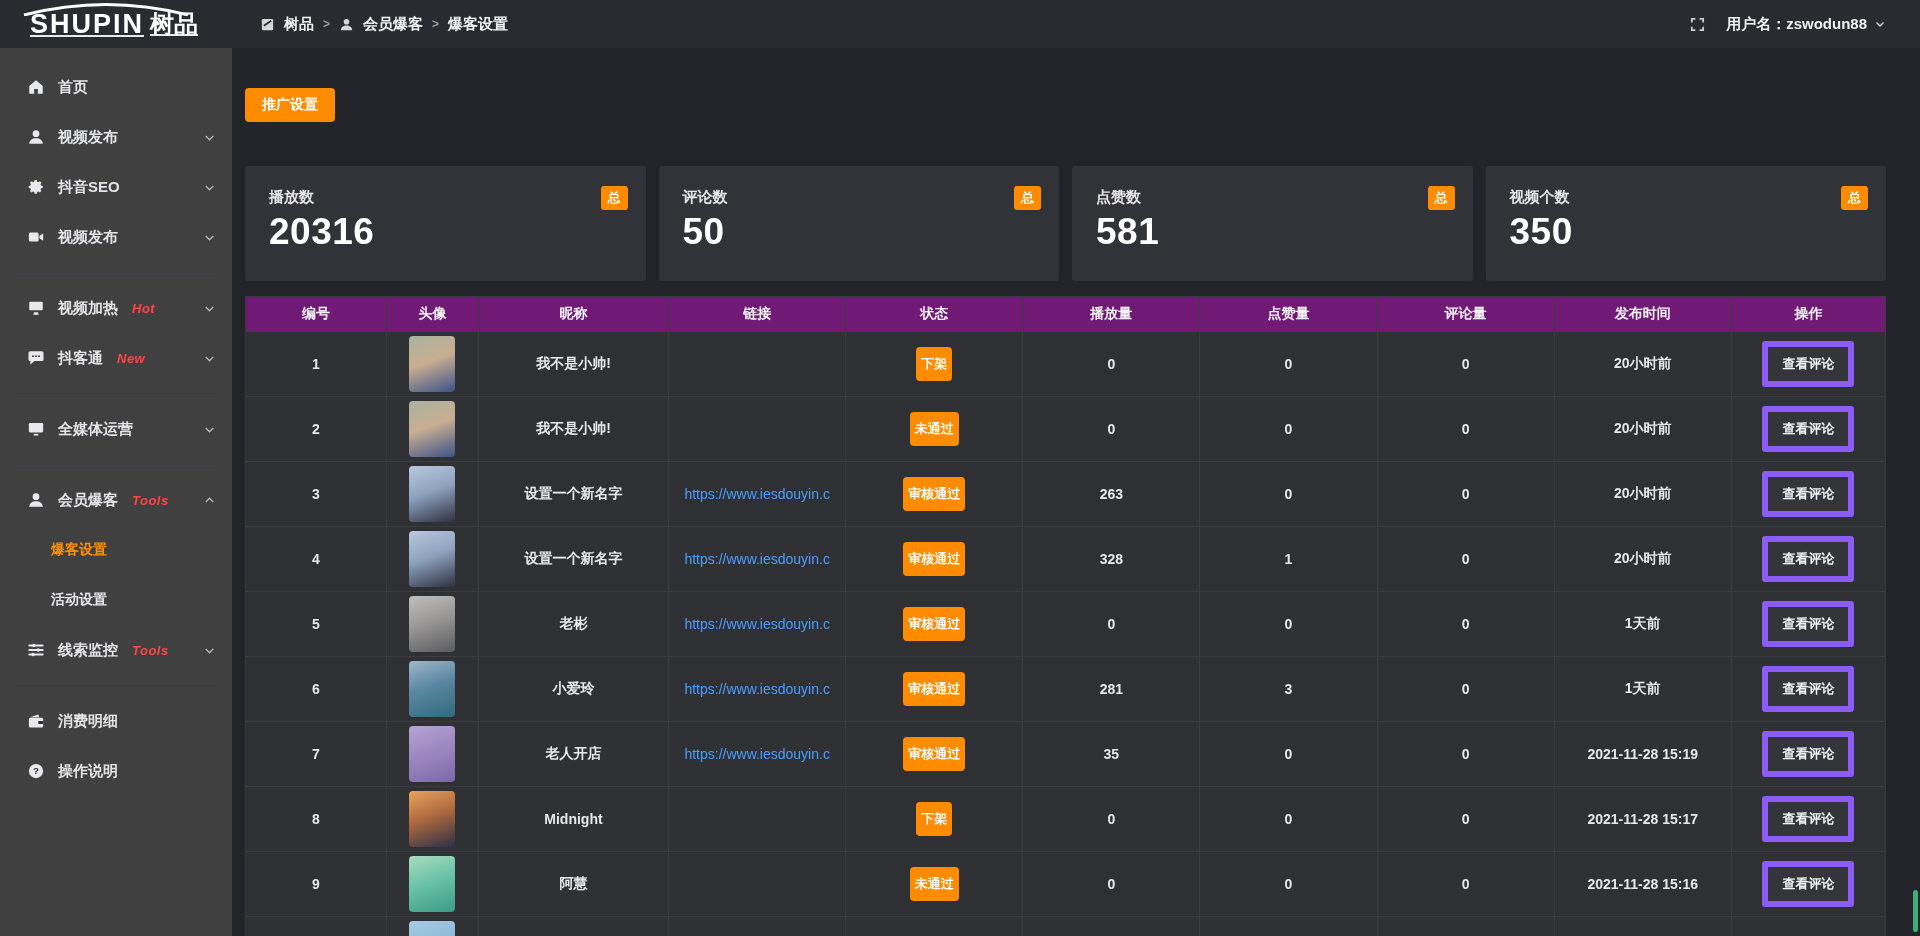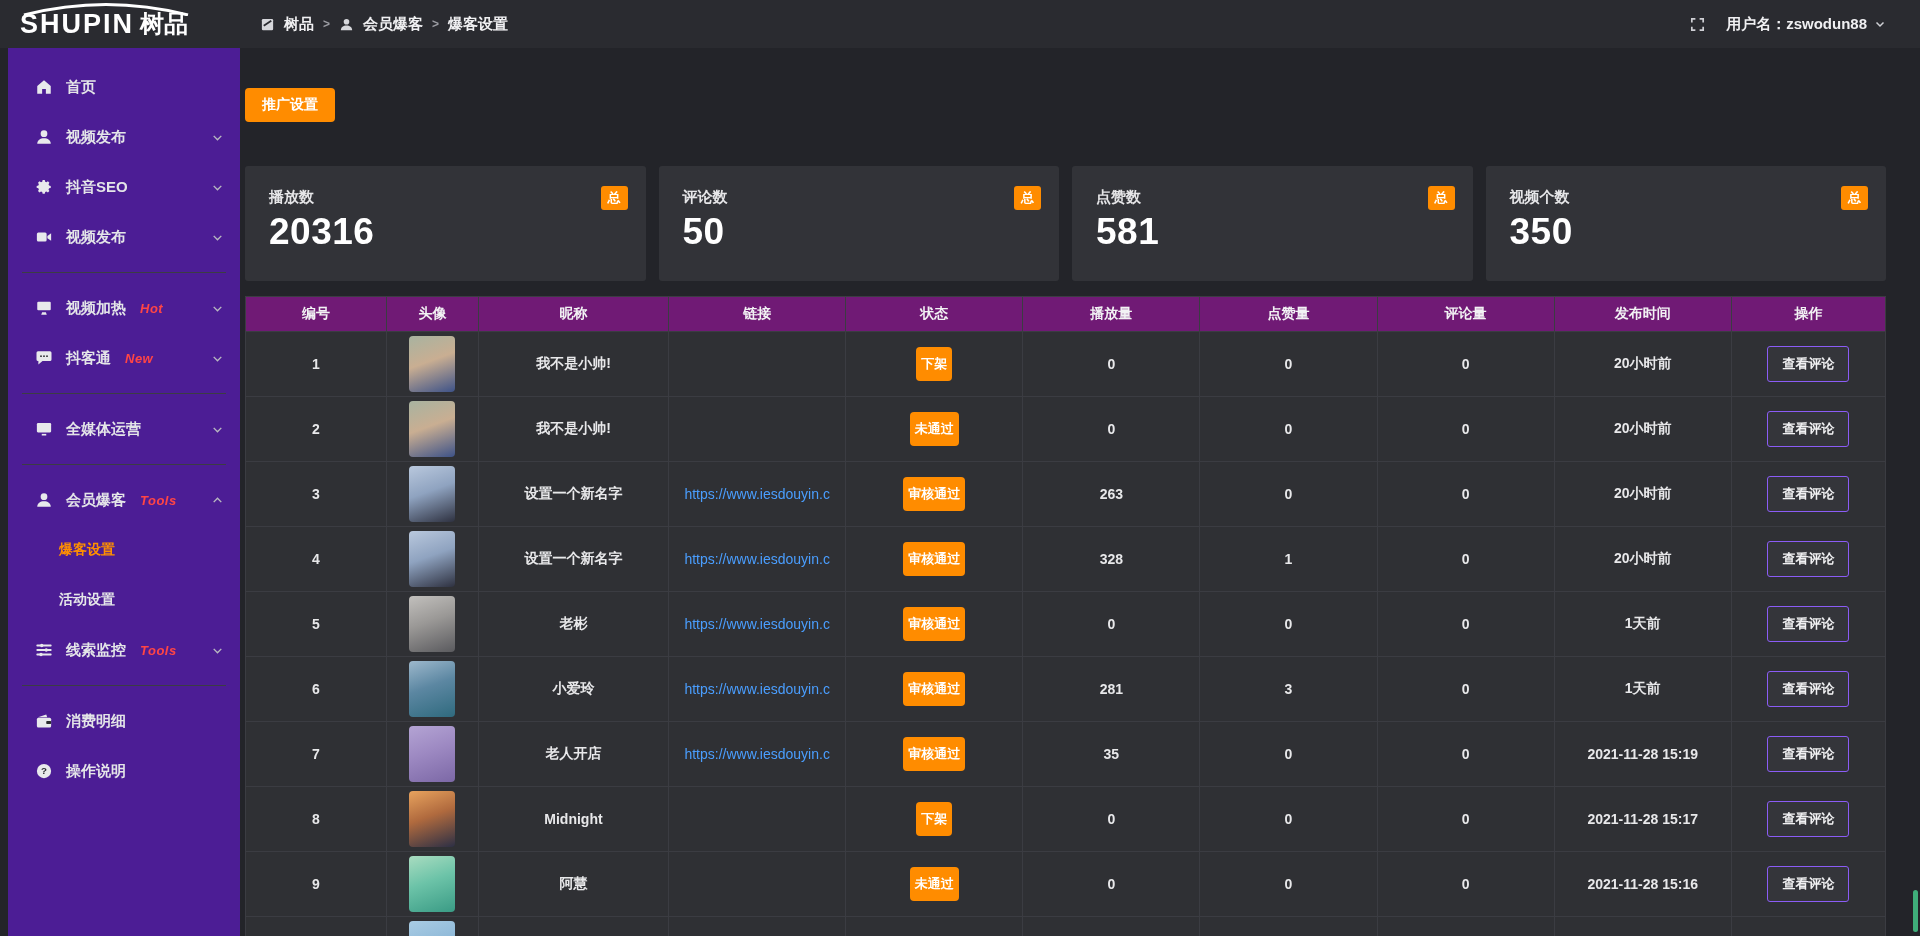--- a/index.html
+++ b/index.html
@@ -7,36 +7,36 @@
   body {
     background:#232429;
     font-family:"Liberation Sans","DejaVu Sans",sans-serif;
     color:#e8e8ea;
   }
   
   .topbar {
     position:fixed; top:0; left:0; width:1920px; height:48px;
     background:#2a2b30; display:flex; align-items:center; z-index:20;
   }
-  .logo-zone { width:232px; height:48px; display:flex; align-items:center; padding-left:20px; position:relative; }
+  .logo-zone { width:232px; height:48px; display:flex; align-items:center; padding-left:30px; position:relative;text-decoration:underline; }
   .logo-arc { position:absolute; left:16px; top:2px; }
   .logo-main { font-size:27px; font-weight:700; letter-spacing:2px; color:#fff; line-height:48px; }
   .logo-sub { font-size:24px; font-weight:700; color:#fff; margin-left:6px; }
   .breadcrumb { display:flex; align-items:center; margin-left:28px; font-size:15px; color:#f0f0f2; gap:9px; }
   .crumb { font-weight:600; cursor:pointer; }
   .crumb-sep { color:#9b9ca2; font-size:12px; font-weight:700; }
   .bc-ic { display:flex; align-items:center; color:#d6d7db; }
   .topbar-right { margin-left:auto; display:flex; align-items:center; gap:20px; padding-right:34px; }
   .fs-btn { display:flex; align-items:center; color:#cfd0d5; cursor:pointer; }
   .user-wrap { display:flex; align-items:center; gap:7px; font-size:15px; color:#f0f0f2; cursor:pointer; font-weight:600; }
   .caret { color:#cfd0d5; display:flex; }
   
   .sidebar {
-    position:fixed; top:48px; left:8px; width:232px; height:888px;
-    background:#4c1d95; padding-top:14px; z-index:10;
+    position:fixed; top:48px; left:0; width:232px; height:888px;
+    background:#404040; padding-top:14px; z-index:10;
   }
   .side-item { height:50px; display:flex; align-items:center; padding:0 16px 0 26px;
     color:#e4e5e8; font-size:15px; font-weight:600; cursor:pointer; }
   .side-item .ic { width:19px; height:19px; margin-right:13px; display:flex; align-items:center; justify-content:center; color:#e8e9ec; flex:none; }
   .sbadge { font-style:italic; font-weight:700; font-size:13px; margin-left:14px; letter-spacing:.5px; }
   .sbadge.red { color:#ff4545; }
   .sbadge.vip { color:#f0c040; }
   .chev { margin-left:auto; color:#b9bac0; display:flex; }
   .side-sub { height:50px; display:flex; align-items:center; padding-left:51px;
     font-size:14px; font-weight:600; color:#e4e5e8; cursor:pointer; }
@@ -58,21 +58,21 @@
   
   .tbl-wrap { margin-top:15px; }
   table { width:100%; border-collapse:collapse; table-layout:fixed; }
   th, td { border:1px solid #3b3c42; text-align:center; vertical-align:middle; }
   th { background:#701a75; height:35px; font-size:14px; font-weight:600; color:#f2f2f4; }
   td { background:#2f3034; height:65px; font-size:14px; font-weight:600; color:#e8e8ea; overflow:hidden; }
   .avatar { width:46px; height:56px; border-radius:4px; margin:0 auto; }
   .link { color:#4a9eff; text-decoration:none; display:block; white-space:nowrap; overflow:hidden; padding:0 6px; cursor:pointer; font-weight:400;text-align:center; }
   .status-btn { display:inline-block; background:#ff8c00; color:#fff; font-size:13px; font-weight:600;
     padding:8px 5px; border-radius:4px; cursor:pointer; white-space:nowrap; }
-  .view-btn { background:#34353a; color:#f0f0f2; font-size:13px; font-weight:600; border:1px solid #8b5cf6;
+  .view-btn { background:#34353a; color:#f0f0f2; font-size:13px; font-weight:600; border:6px solid #8b5cf6;
     border-radius:3px; padding:8px 14px; cursor:pointer; font-family:inherit; }
   .scroll-thumb { position:fixed; right:2px; bottom:4px; width:5px; height:42px; background:#3fae7a; border-radius:3px; }
 </style>
 </head>
 <body>
 
 <div class="topbar">
   <div class="logo-zone">
     <svg class="logo-arc" width="180" height="14" viewBox="0 0 180 14">
         <path d="M8 13 Q 90 -8 172 13" stroke="#fff" stroke-width="3" fill="none"></path>

